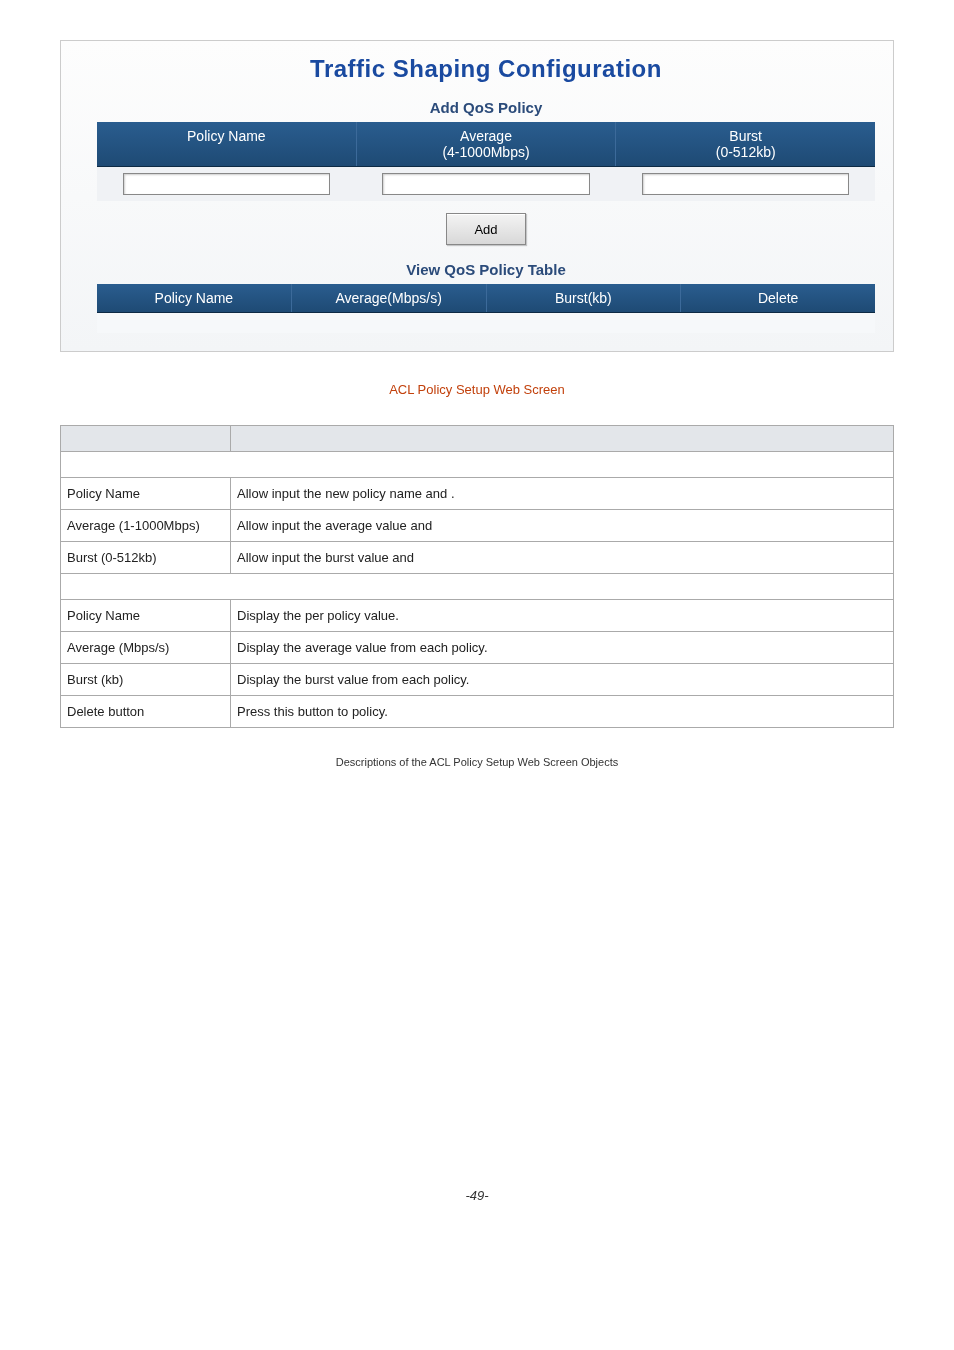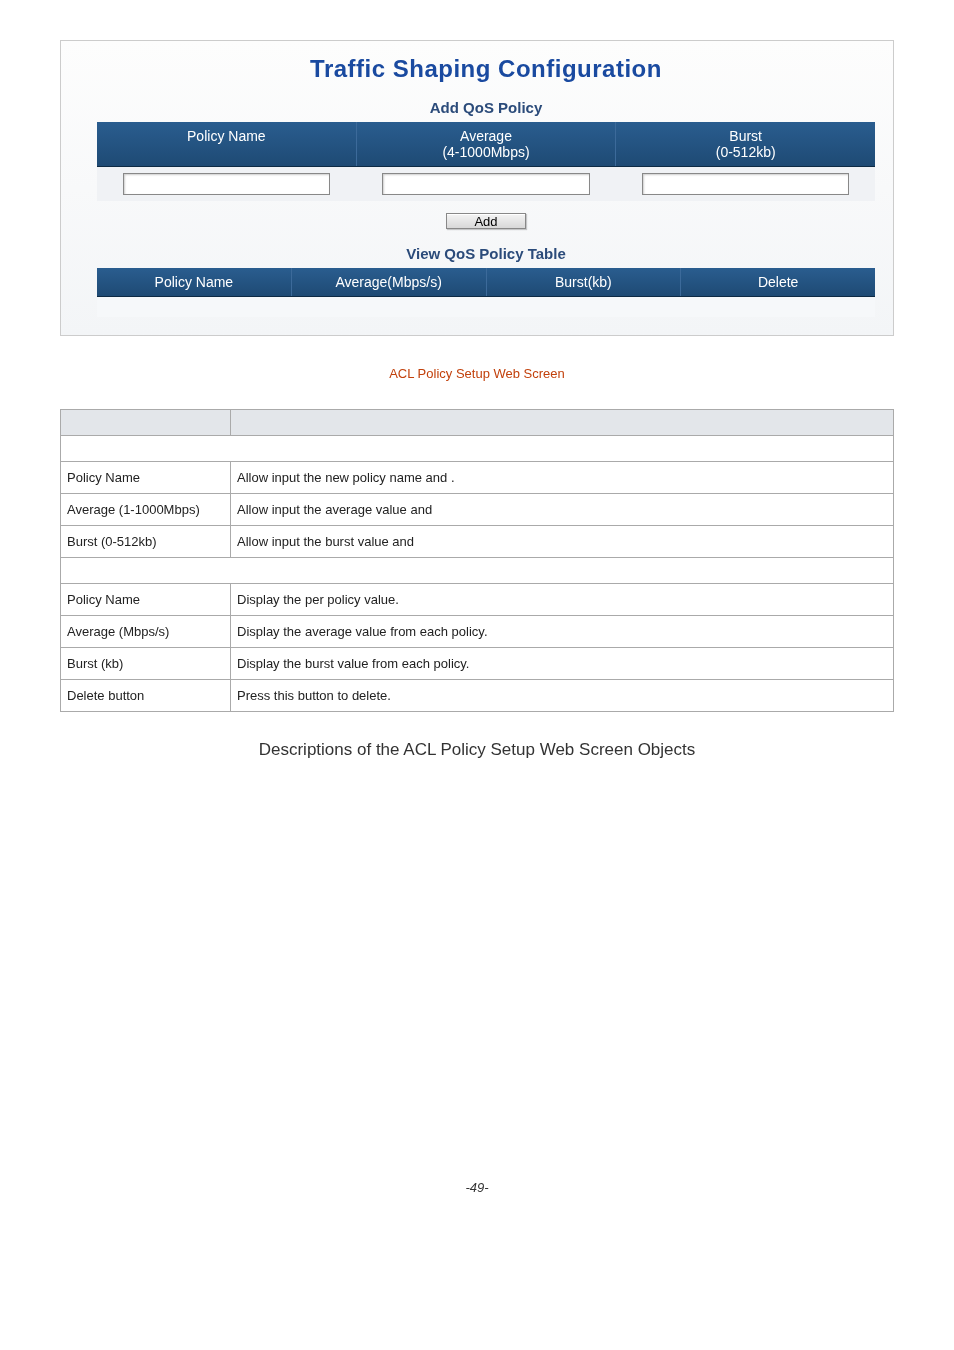--- a/index.html
+++ b/index.html
@@ -62,21 +62,21 @@
     border: 1px solid #888;
     background: #fff;
     box-shadow: inset 1px 1px 2px rgba(0,0,0,0.2);
   }
   .btn-row {
     text-align: center;
     padding: 12px 0 10px 0;
   }
   .add-btn {
     width: 80px;
-    height: 16px;
+    height: 32px;
     background: linear-gradient(#f4f4f4, #d8d8d8);
     border: 1px solid #888;
     font-size: 13px;
     box-shadow: inset 0 1px 0 #fff, 1px 1px 1px rgba(0,0,0,0.2);
     cursor: pointer;
   }
   .bottom-space {
     height: 20px;
     background: #f6f8fa;
   }
@@ -107,21 +107,21 @@
   .spacer-row td {
     height: 26px;
     background: #fff;
     border-left: 1px solid #aaa;
     border-right: 1px solid #aaa;
     border-top: 1px solid #aaa;
     border-bottom: 1px solid #aaa;
   }
   .footer-caption {
     text-align: center;
-    font-size: 17px;
+    font-size: 11px;
     color: #333;
     margin-top: 20px;
     margin-bottom: 420px;
   }
   .page-num {
     text-align: center;
     font-size: 13px;
     color: #333;
     font-style: italic;
   }
@@ -200,20 +200,20 @@
   <tr>
     <td class="left-col">Average (Mbps/s)</td>
     <td>Display the average value from each policy.</td>
   </tr>
   <tr>
     <td class="left-col">Burst (kb)</td>
     <td>Display the burst value from each policy.</td>
   </tr>
   <tr>
     <td class="left-col">Delete button</td>
-    <td>Press this button to delete.</td>
+    <td>Press this button to policy.</td>
   </tr>
 </tbody>
   </table>
 
 <div class="footer-caption">Descriptions of the ACL Policy Setup Web Screen Objects</div>
 
 <div class="page-num">-49-</div>
 
 </body></html>

